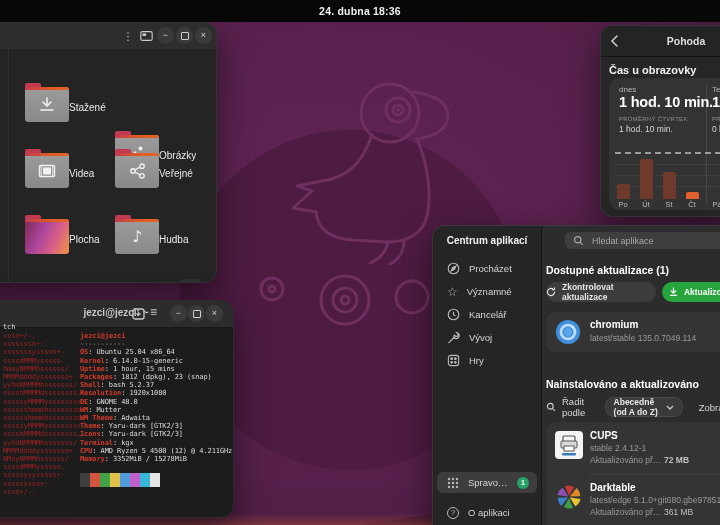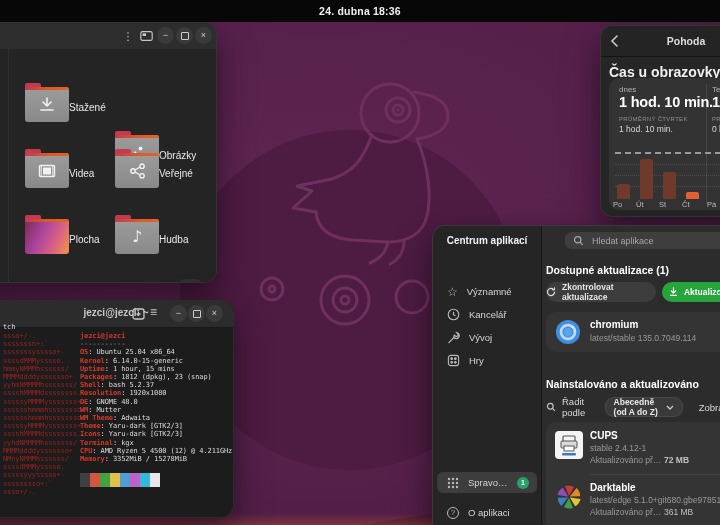--- a/index.html
+++ b/index.html
@@ -50,31 +50,31 @@
   .t-val{color:#dcdcdc;}
   .t-user{color:#d33a2a;font-weight:700;}
   .t-dash{color:#9a9a9a;}
   .pal{position:absolute;display:flex;}
   .pal span{width:10px;height:14px;display:block;}
   
   #well{left:600px;top:25px;width:160px;height:190px;background:#262626;}
   #well .hbar{height:30px;background:#242424;}
   #well .wtitle{position:absolute;left:40px;top:9px;width:90px;text-align:center;
                 font-size:10.5px;font-weight:700;color:#dddddd;}
-  .sectlabel{position:absolute;font-size:14px;font-weight:700;color:#f0f0f0;}
+  .sectlabel{position:absolute;font-size:11px;font-weight:700;color:#f0f0f0;}
   .card{position:absolute;background:#333333;border-radius:10px;}
   .stat-small{font-size:8px;color:#b5b5b5;}
   .stat-big{font-size:14.5px;font-weight:700;color:#ffffff;letter-spacing:-.2px;}
   .stat-cap{font-size:6px;color:#8f8f8f;letter-spacing:.3px;}
   .stat-avg{font-size:8.5px;color:#d8d8d8;}
   .vdiv{position:absolute;width:1px;background:rgba(255,255,255,.1);}
   .avgline{position:absolute;border-top:2px dashed #9a9a9a;height:0;}
   .gridline{position:absolute;border-top:1px dotted rgba(255,255,255,.12);height:0;}
   .bar{position:absolute;width:13px;border-radius:2px 2px 0 0;}
-  .barlabel{position:absolute;width:20px;font-size:7.5px;color:#bdbdbd;}
+  .barlabel{position:absolute;width:20px;text-align:center;font-size:7.5px;color:#bdbdbd;}
   
   #apps{left:432px;top:225px;width:300px;height:312px;background:#2c2c2c;}
   #apps .sidebar{position:absolute;left:0;top:0;width:108px;bottom:0;background:#252525;
                  border-right:1px solid rgba(0,0,0,.4);}
   .sb-title{position:absolute;left:0;top:9px;width:108px;text-align:center;
             font-size:10px;font-weight:700;color:#f0f0f0;}
   .sb-item{position:absolute;left:4px;width:100px;height:21px;display:flex;align-items:center;
            gap:9px;padding-left:10px;border-radius:6px;color:#d5d5d5;box-sizing:border-box;}
   .sb-item .lbl{font-size:9.5px;}
   .sb-item.sel{background:#3d3d3d;}
@@ -322,20 +322,29 @@
       <span class="barlabel" style="left:27px;bottom:1px;">Út</span>
       <span class="barlabel" style="left:50px;bottom:1px;">St</span>
       <span class="barlabel" style="left:73px;bottom:1px;">Čt</span>
       <span class="barlabel" style="left:98px;bottom:1px;">Pá</span>
     </div>
   </div>
 
   <div class="win" id="apps">
     <div class="sidebar">
       <div class="sb-title">Centrum aplikací</div>
+      <div class="sb-item" style="top:32px;">
+        <span>
+            <svg width="13" height="13" viewBox="0 0 14 14" stroke="#b9b9b9" fill="none" stroke-width="1.2">
+              <circle cx="7" cy="7" r="5.7"></circle>
+              <path d="M9.5 4.5 L8 8 L4.5 9.5 L6 6 Z" fill="#b9b9b9"></path>
+            </svg>
+          </span>
+        <span class="lbl">Procházet</span>
+      </div>
       <div class="sb-item" style="top:55px;">
         <span style="font-size:12px;color:#b9b9b9;line-height:1;">☆</span>
         <span class="lbl">Významné</span>
       </div>
       <div class="sb-item" style="top:78px;">
         <span>
             <svg width="13" height="13" viewBox="0 0 14 14" stroke="#b9b9b9" fill="none" stroke-width="1.2">
               <circle cx="7" cy="7" r="5.7"></circle>
               <path d="M7 4v3.2l2.2 1.3"></path>
             </svg>

